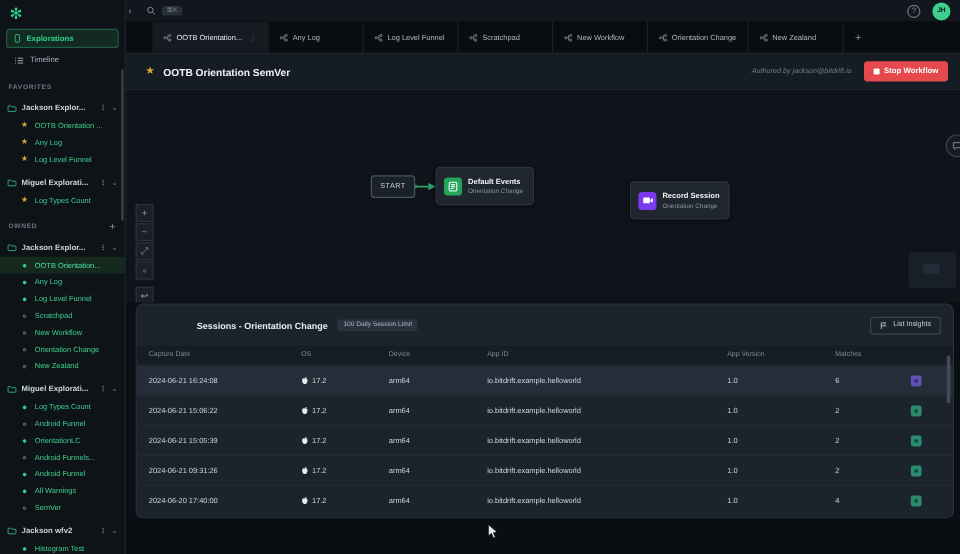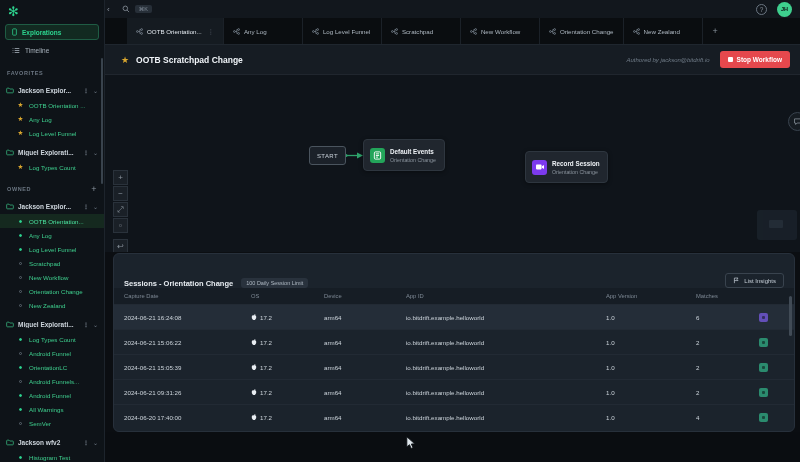--- a/index.html
+++ b/index.html
@@ -81,21 +81,21 @@
   #chat-bubble { position:absolute; left:683px; top:37px; width:19px; height:19px; border-radius:50%;
     background:#161c22; border:1px solid #39434e; color:#8b949e; font-size:6px;
     display:flex; align-items:center; justify-content:center; }
   #minimap { position:absolute; left:652px; top:135px; width:40px; height:30px; background:#1a212a;
     border-radius:3px; opacity:.9; }
   #minimap .mm-inner { position:absolute; left:12px; top:10px; width:14px; height:8px; background:#262f3a; border-radius:1px; }
 
   
   #sessions { position:absolute; left:113px; top:253px; width:682px; height:179px; background:#1b232c;
     border:1px solid #27303b; border-radius:6px; overflow:hidden; }
-  .sess-head { height:34px; display:flex; align-items:flex-end; padding:0 10px; }
+  .sess-head { height:34px; display:flex; align-items:center; padding:0 10px;margin-left:40px; }
   .sess-title { font-size:7.5px; font-weight:bold; color:#e8edf2; }
   .sess-badge { margin-left:8px; background:#29323d; color:#aeb8c2; font-size:5.5px; padding:2px 5px; border-radius:3px; }
   .sess-spacer { flex:1; }
   .insights-btn { border:1px solid #39434e; background:transparent; color:#c6cfd8; font-size:6px;
     border-radius:3px; padding:3px 7px; display:flex; align-items:center; gap:4px; }
   .grid-row { display:grid; grid-template-columns:127px 73px 82px 200px 90px 63px 1fr;
     align-items:center; padding-left:10px; }
   .col-head { height:16px; background:#161d25; font-size:5.8px; color:#7d8894; }
   .data-row { height:25px; font-size:6.2px; color:#cdd5dc; border-top:1px solid #222a34; }
   .data-row.hl { background:#242d38; }
@@ -371,21 +371,21 @@
         <path d="M3.3 5 H5.5 M5.5 5 V2.2 H6.7 M5.5 5 V7.8 H6.7"></path>
       </svg>
     <span class="tab-label">New Zealand</span>
 
   </div>
     <div class="add-tab">+</div>
   </div>
 
 <div id="content-header">
   <span class="hdr-star">★</span>
-  <span class="hdr-title">OOTB Scratchpad Change</span>
+  <span class="hdr-title">OOTB Orientation SemVer</span>
   <span class="authored">Authored by jackson@bitdrift.io</span>
   <button class="stop-btn">
     <span class="stop-sq"></span>
     <span>Stop Workflow</span>
   </button>
 </div>
 
 <div id="canvas">
   <svg id="flow-edges">
     <path d="M241 80.5 H252" stroke="#2ea36b" stroke-width="1.3" fill="none"></path>

